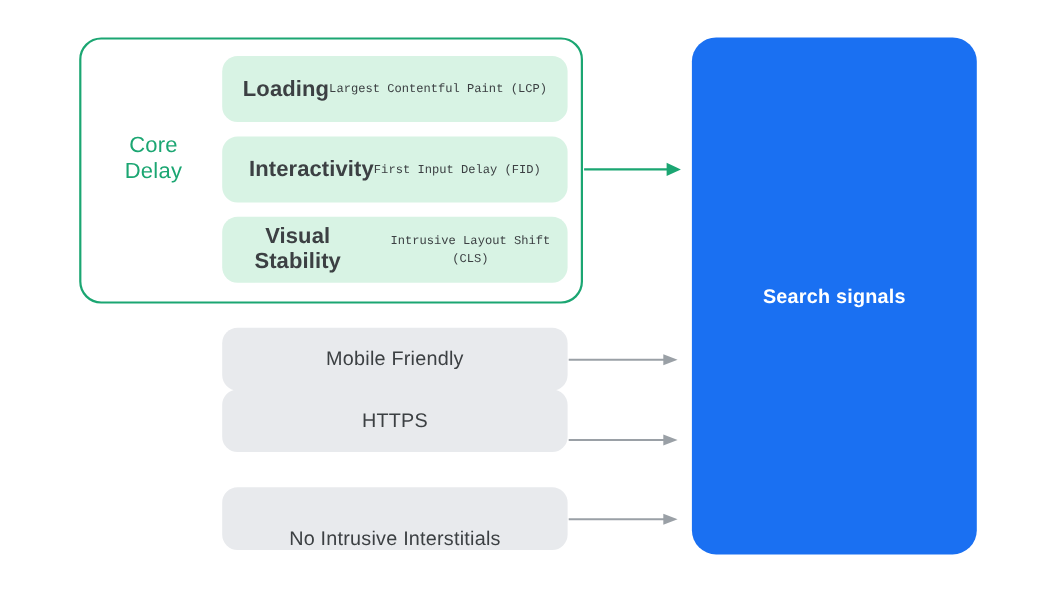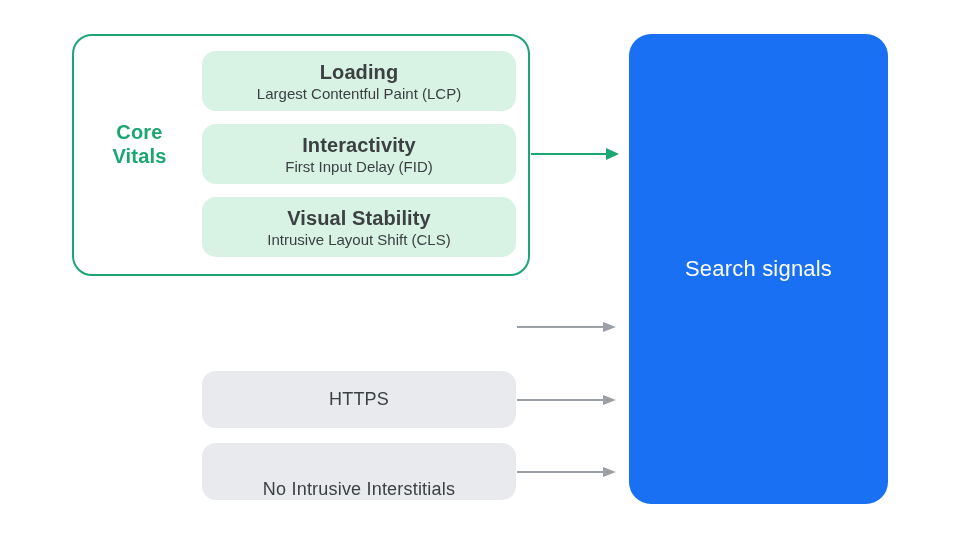--- a/index.html
+++ b/index.html
@@ -30,88 +30,88 @@
     background: transparent;
   }
   .cwv-label {
     position: absolute;
     left: 82px; top: 120px;
     width: 115px;
     text-align: center;
     color: var(--green);
     font-size: 20px;
     line-height: 24px;
-    font-weight: 700;
+    font-weight: 400;
     letter-spacing: 0.2px;
   }
   .cwv-label span { display: block; }
   .vital-box {
     position: absolute;
     left: 202px;
     width: 314px; height: 60px;
     background: var(--green-light);
     border-radius: 14px;
     display: flex;
-    flex-direction: column;
     align-items: center;
     justify-content: center;
     text-align: center;
   }
   .vb-0 { top: 51px; }
   .vb-1 { top: 124px; }
   .vb-2 { top: 197px; text-align: center; }
   .vital-title {
     color: var(--text-dark);
     font-size: 20px;
     line-height: 23px;
     font-weight: 700;
     letter-spacing: 0.1px;
   }
   .vital-sub {
     color: var(--text-dark);
-    font-size: 15px;
+    font-size: 11px;
     line-height: 16px;
     font-weight: 400;
     margin-top: 2px;
+    font-family: Liberation Mono, monospace;
   }
   .gray-box {
     position: absolute;
     left: 202px;
     width: 314px; height: 57px;
     background: var(--gray-box);
     border-radius: 14px;
     display: flex;
     align-items: center;
     justify-content: center;
     text-align: center;
   }
   .gb-0 { top: 298px; }
-  .gb-1 { top: 371px; }
+  .gb-1 { top: 354px; }
   .gb-2 { top: 443px; align-items: flex-end; }
   .gray-label {
     color: var(--text-dark);
     font-size: 18px;
     font-weight: 400;
     letter-spacing: 0.2px;
   }
   .blue-box {
     position: absolute;
     left: 629px; top: 34px;
     width: 259px; height: 470px;
     background: var(--blue);
     border-radius: 22px;
     display: flex;
     align-items: center;
     justify-content: center;
   }
   .blue-text {
     color: var(--text-white);
-    font-size: 22px;
+    font-size: 18px;
     line-height: 26px;
-    font-weight: 400;
+    font-weight: 700;
     letter-spacing: 0.2px;
   }
   .blue-text span { display: block; }
   .arrows {
     position: absolute;
     left: 0; top: 0;
     width: 960px; height: 540px;
     pointer-events: none;
   }
   .arrow-line-green { stroke: var(--green); stroke-width: 2; }
@@ -121,36 +121,39 @@
 </style>
 </head>
 <body>
 
 <div class="canvas">
 
   <div class="outer-box"></div>
 
   <div class="cwv-label">
     <span>Core</span>
-    <span>Vitals</span>
+    <span>Delay</span>
   </div>
 
   <div class="vital-box vb-0">
     <div class="vital-title">Loading</div>
     <div class="vital-sub">Largest Contentful Paint (LCP)</div>
   </div>
   <div class="vital-box vb-1">
     <div class="vital-title">Interactivity</div>
     <div class="vital-sub">First Input Delay (FID)</div>
   </div>
   <div class="vital-box vb-2">
     <div class="vital-title">Visual Stability</div>
     <div class="vital-sub">Intrusive Layout Shift (CLS)</div>
   </div>
 
+  <div class="gray-box gb-0">
+    <span class="gray-label">Mobile Friendly</span>
+  </div>
   <div class="gray-box gb-1">
     <span class="gray-label">HTTPS</span>
   </div>
   <div class="gray-box gb-2">
     <span class="gray-label">No Intrusive Interstitials</span>
   </div>
 
   <div class="blue-box">
     <div class="blue-text">
       <span>Search signals</span>

